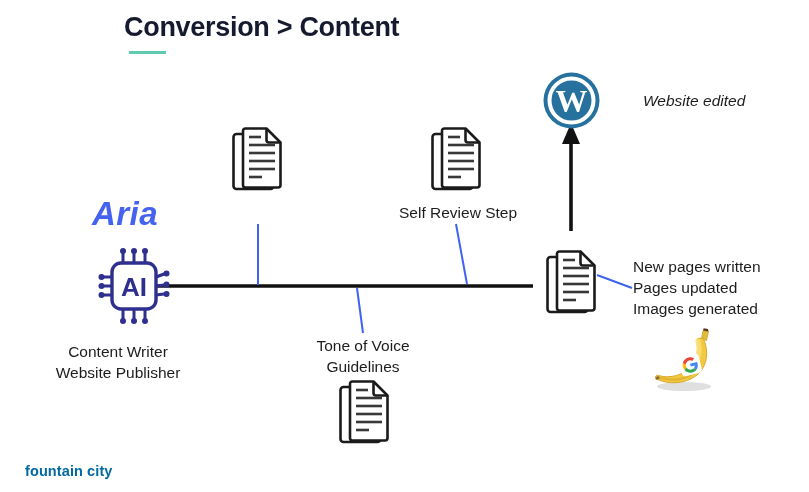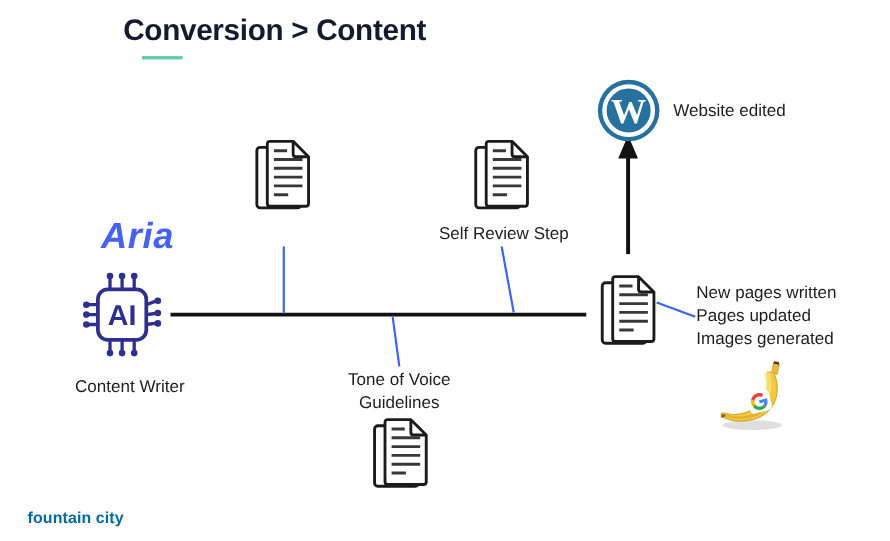--- a/index.html
+++ b/index.html
@@ -4,35 +4,35 @@
 <style>
   html,body{margin:0;padding:0;background:#ffffff;}
   .canvas{
     position:relative;width:809px;height:492px;background:#ffffff;
     font-family:"Liberation Sans",sans-serif;color:#1d1d1d;overflow:hidden;
   }
   .abs{position:absolute;}
   .overlay{position:absolute;left:0;top:0;z-index:1;}
   .icon-box{position:absolute;z-index:2;}
   .title{
-    left:112px;top:12px;font-size:27px;font-weight:700;color:#161a2e;
+    left:124px;top:12px;font-size:27px;font-weight:700;color:#161a2e;
     letter-spacing:-0.3px;z-index:3;
   }
   .title-underline{left:129px;top:51px;width:37px;height:3px;background:#5ecbb1;z-index:3;}
   .aria-name{
     left:85px;top:195px;width:80px;text-align:center;font-size:33px;font-weight:700;
     font-style:italic;color:#4663f0;z-index:3;letter-spacing:0.5px;
   }
   .label{font-size:15.5px;line-height:20px;color:#1d1d1d;z-index:3;}
   .center{text-align:center;}
   .roles{left:32px;top:341px;width:172px;line-height:21px;}
   .research-label{left:193px;top:203px;width:130px;}
   .selfreview-label{left:393px;top:203px;width:130px;}
   .tone-label{left:298px;top:335px;width:130px;line-height:21px;}
-  .website-edited{left:612px;top:91px;width:150px;}
+  .website-edited{left:643px;top:91px;width:150px;font-style:italic;}
   .modes{left:633px;top:141px;width:160px;line-height:20px;}
   .outputs{left:633px;top:256px;width:170px;line-height:21px;}
   .footer-brand{
     left:25px;top:463px;font-size:14.5px;font-weight:700;color:#0369a1;
     letter-spacing:0.1px;z-index:3;
   }
 </style>
 </head>
 <body>
 
@@ -46,21 +46,21 @@
     <line x1="357" y1="288" x2="363" y2="333" stroke="#3E63F2" stroke-width="2"></line>
     <line x1="456" y1="224" x2="467" y2="284" stroke="#3E63F2" stroke-width="2"></line>
     <line x1="597" y1="275" x2="632" y2="288" stroke="#3E63F2" stroke-width="2"></line>
   </svg>
 
   <div class="abs title">Conversion &gt; Content</div>
   <div class="abs title-underline"></div>
 
   <div class="abs aria-name">Aria</div>
 
-  <div class="icon-box" style="left:73px;top:243px;width:84px;height:84px;text-decoration:underline;">
+  <div class="icon-box" style="left:96px;top:243px;width:84px;height:84px;text-decoration:underline;">
     <svg width="84" height="84" viewBox="0 0 84 84">
       <g stroke="#2F2F8F" stroke-width="3" stroke-linecap="round">
         <line x1="27" y1="20" x2="27" y2="10"></line>
           <line x1="38" y1="20" x2="38" y2="10"></line>
           <line x1="49" y1="20" x2="49" y2="10"></line>
         <line x1="27" y1="66" x2="27" y2="76"></line>
           <line x1="38" y1="66" x2="38" y2="76"></line>
           <line x1="49" y1="66" x2="49" y2="76"></line>
         <line x1="16" y1="34" x2="8" y2="34"></line>
           <line x1="16" y1="43" x2="8" y2="43"></line>
@@ -83,20 +83,21 @@
           <circle cx="70.5" cy="41.5" r="3"></circle>
           <circle cx="70.5" cy="51" r="3"></circle>
       </g>
       <rect x="16" y="20" width="44" height="46" rx="9" fill="#ffffff" stroke="#2F2F8F" stroke-width="3.4"></rect>
       <text x="38" y="52.5" text-anchor="middle" font-size="26" font-weight="bold" font-family="&quot;Liberation Sans&quot;,sans-serif" fill="#2F2F8F">AI</text>
     </svg>
   </div>
 
   <div class="abs label center roles">
     <div>Content Writer</div>
+    <div>Website Publisher</div>
   </div>
 
   <div class="icon-box" style="left:229px;top:126px;width:56px;height:66px;">
     <svg width="56" height="66" viewBox="0 0 56 66">
       <rect x="4.5" y="8" width="40" height="55" rx="3" fill="#ffffff" stroke="#1b1b1b" stroke-width="2.6"></rect>
       <path d="M16.5 2.5 H37.5 L51.5 16.5 V59 Q51.5 61.5 49 61.5 H16.5 Q14 61.5 14 59 V5 Q14 2.5 16.5 2.5 Z" fill="#ffffff" stroke="#1b1b1b" stroke-width="2.6" stroke-linejoin="round"></path>
       <path d="M37.5 2.5 V14 Q37.5 16.5 40 16.5 H51.5" fill="none" stroke="#1b1b1b" stroke-width="2.6"></path>
       <g stroke="#383838" stroke-width="2.6">
         <line x1="20" y1="11" x2="32" y2="11"></line>
           <line x1="20" y1="19" x2="46" y2="19"></line>

